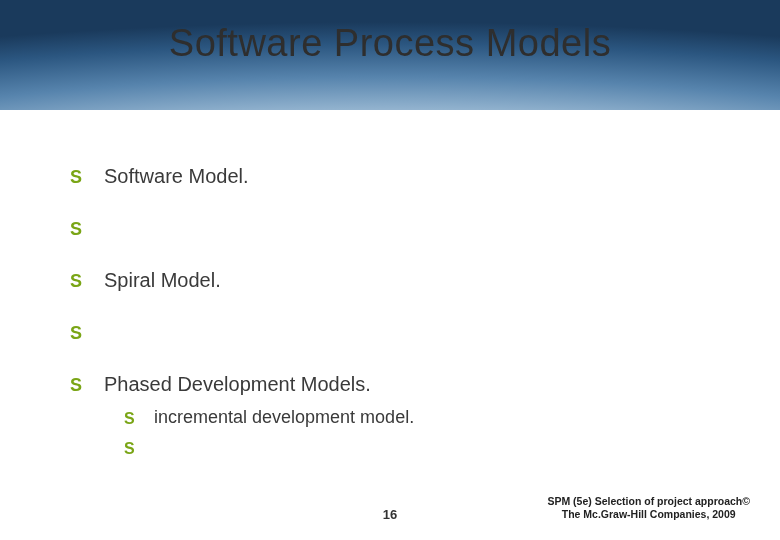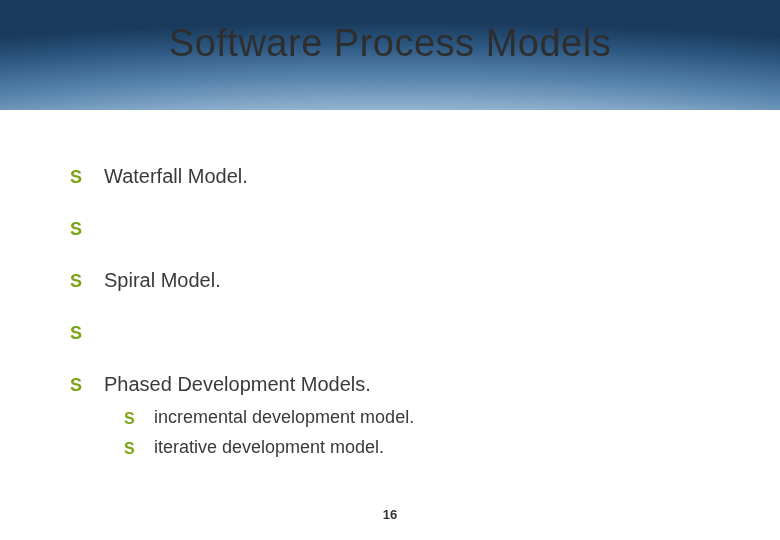--- a/index.html
+++ b/index.html
@@ -99,21 +99,21 @@
 <div class="slide">
 
   <div class="header-band">
     <h1 class="title">Software Process Models</h1>
   </div>
 
   <div class="content">
     <ul class="bullet-list">
       <li>
         <span class="bullet-icon">S</span>
-        <span>Waterfall Model.</span>
+        <span>Software Model.</span>
       </li>
       <li>
         <span class="bullet-icon">S</span>
       </li>
       <li>
         <span class="bullet-icon">S</span>
         <span>Spiral Model.</span>
       </li>
       <li>
         <span class="bullet-icon">S</span>
@@ -123,22 +123,25 @@
         <span>Phased Development Models.</span>
       </li>
     </ul>
     <ul class="sub-list">
       <li>
         <span class="bullet-icon">S</span>
         <span>incremental development model.</span>
       </li>
       <li>
         <span class="bullet-icon">S</span>
-        <span>iterative development model.</span>
       </li>
     </ul>
   </div>
 
   <div class="footer">
     <div class="page-number">16</div>
+    <div class="attribution">
+      <div>SPM (5e)  Selection of project approach©</div>
+      <div>The Mc.Graw-Hill Companies, 2009</div>
+    </div>
   </div>
 
 </div>
 
 </body></html>

